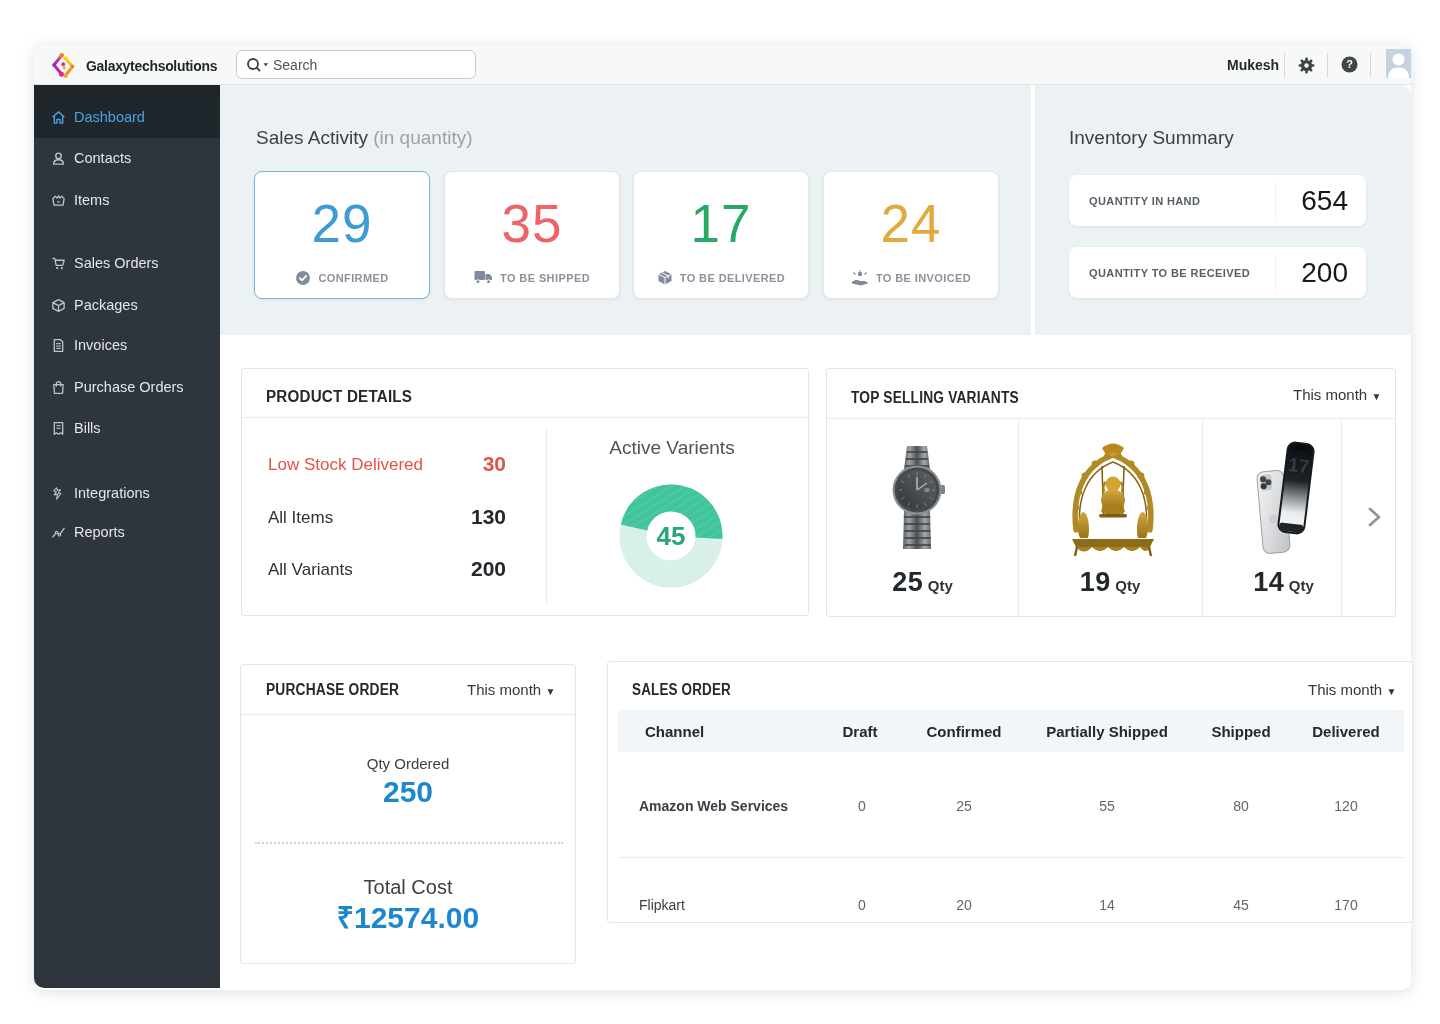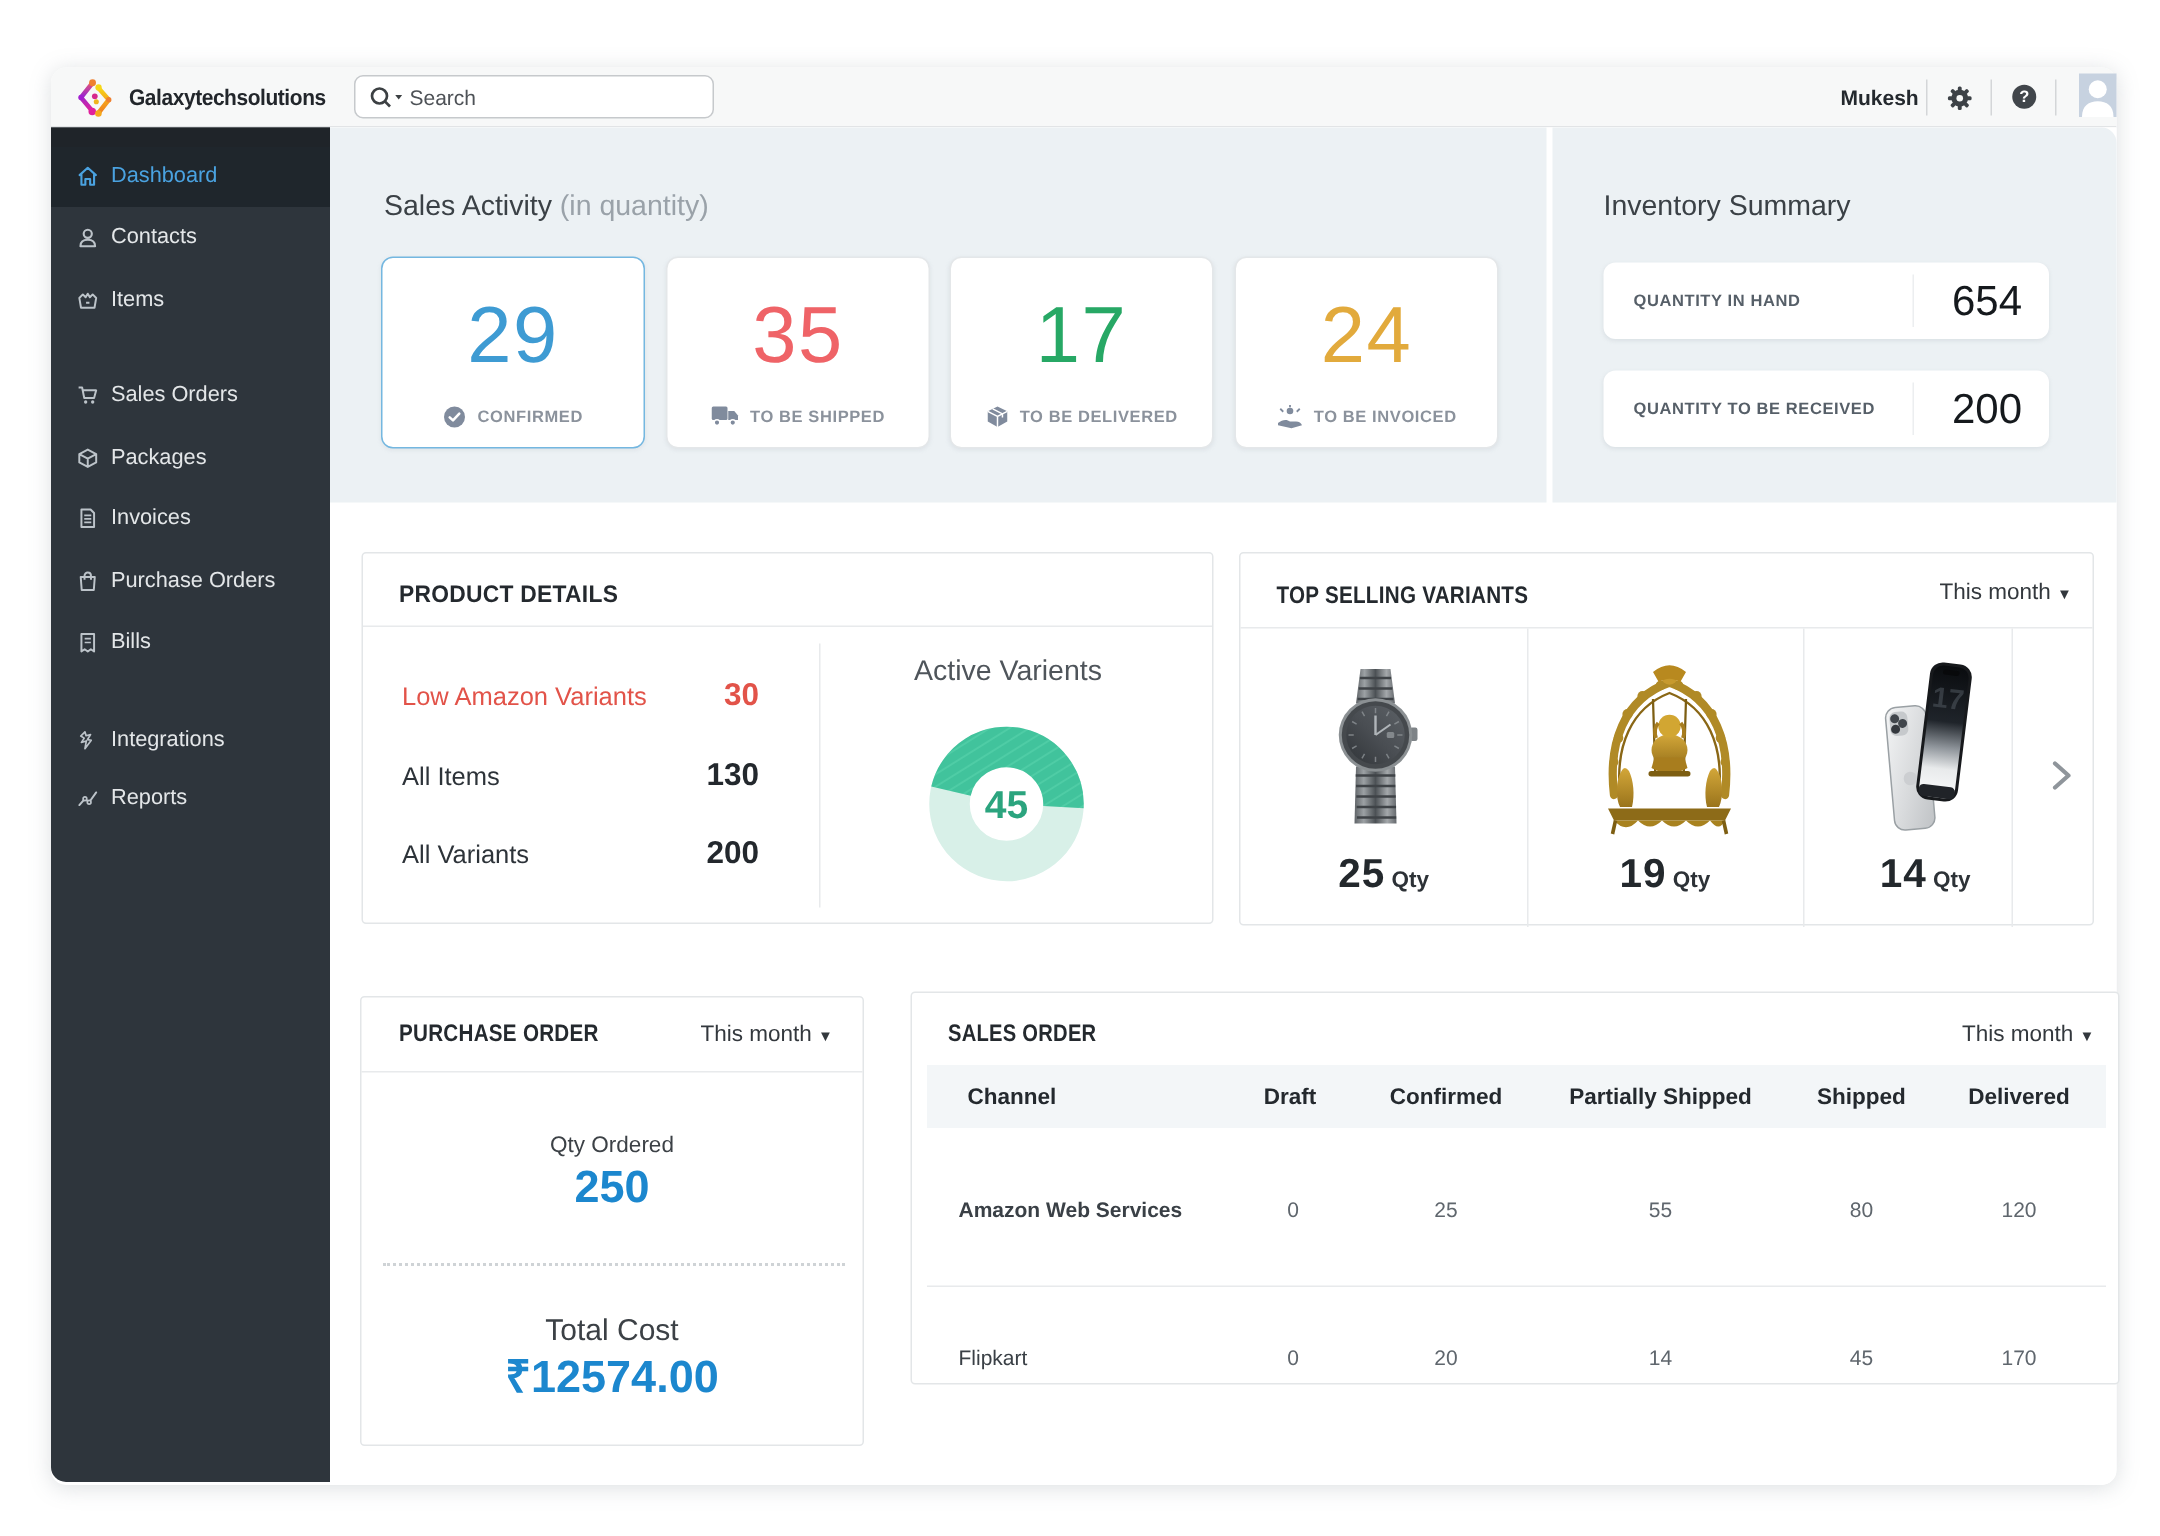--- a/index.html
+++ b/index.html
@@ -253,21 +253,21 @@
     <div class="invbox" style="top:162px;">
       <div class="lb">QUANTITY TO BE RECEIVED</div>
         <div class="dv"></div>
         <div class="vl">200</div>
     </div>
 
     <div class="card" id="pdcard" style="left:21px; top:283px; width:568px; height:248px;">
       <div class="chead" style="top:19px; transform:scaleX(.95); transform-origin:left center;">PRODUCT DETAILS</div>
       <div class="cdiv" style="top:48px;"></div>
       <div class="abs" style="left:304px; top:60px; width:1px; height:176px; background:#e8eaec;"></div>
-      <div class="abs" style="left:26px; top:86px; font-size:17px; color:#e25349;">Low Amazon Variants</div>
+      <div class="abs" style="left:26px; top:86px; font-size:17px; color:#e25349;">Low Stock Delivered</div>
       <div class="abs" style="left:200px; top:83px; width:64px; text-align:right; font-size:21px; font-weight:bold; color:#e25349;">30</div>
       <div class="abs" style="left:26px; top:139px; font-size:17px; color:#2d3339;">All Items</div>
       <div class="abs" style="left:200px; top:136px; width:64px; text-align:right; font-size:21px; font-weight:bold; color:#23282d;">130</div>
       <div class="abs" style="left:26px; top:191px; font-size:17px; color:#2d3339;">All Variants</div>
       <div class="abs" style="left:200px; top:188px; width:64px; text-align:right; font-size:21px; font-weight:bold; color:#23282d;">200</div>
       <div class="abs" style="left:330px; top:68px; width:200px; text-align:center; font-size:19px; color:#4f555b;">Active Varients</div>
       <svg class="abs" style="left:374px; top:112px;" width="110" height="110" viewBox="0 0 110 110">
         <defs>
           <pattern id="hatch" width="7" height="7" patternTransform="rotate(45)" patternUnits="userSpaceOnUse">
             <rect width="7" height="7" fill="#41c39c"></rect>

